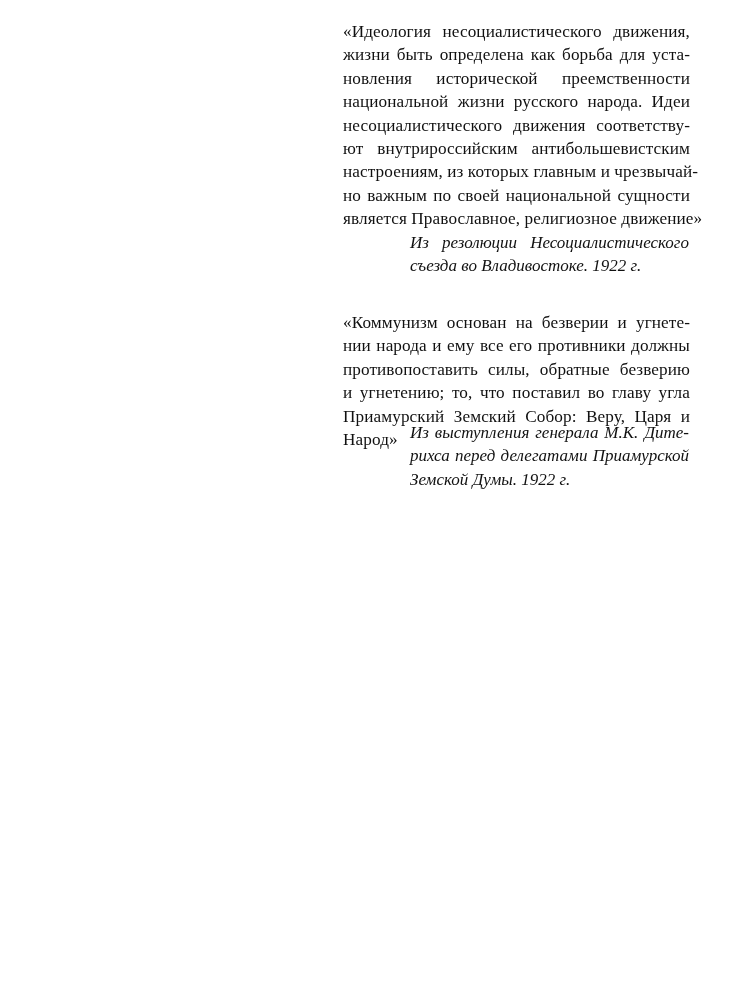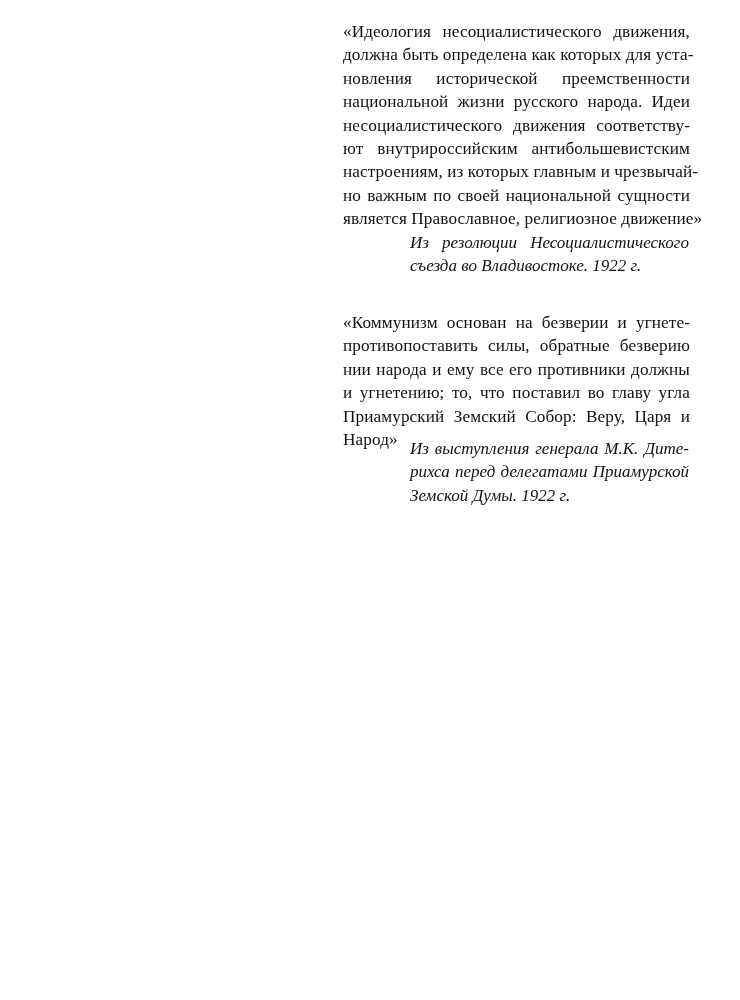--- a/index.html
+++ b/index.html
@@ -24,48 +24,48 @@
     line-height: 23.4px;
     height: 23.4px;
     white-space: nowrap;
     text-align: justify;
     text-align-last: justify;
   }
   .attrib-line.last { text-align-last: left; }
   #q1 { top: 20px; }
   #a1 { position: absolute; left: 410px; width: 279px; top: 231px; color: #111; }
   #q2 { top: 311px; }
-  #a2 { position: absolute; left: 410px; width: 279px; top: 437px; color: #111; }
+  #a2 { position: absolute; left: 410px; width: 279px; top: 421px; color: #111; }
 </style>
 </head>
 <body>
 
 <div class="page">
 
   <div class="quote-block" id="q1">
     <div class="quote-line">«Идеология несоциалистического движения,</div>
-    <div class="quote-line">должна быть определена как которых для уста-</div>
+    <div class="quote-line">жизни быть определена как борьба для уста-</div>
     <div class="quote-line">новления исторической преемственности</div>
     <div class="quote-line">национальной жизни русского народа. Идеи</div>
     <div class="quote-line">несоциалистического движения соответству-</div>
     <div class="quote-line">ют внутрироссийским антибольшевистским</div>
     <div class="quote-line">настроениям, из которых главным и чрезвычай-</div>
     <div class="quote-line">но важным по своей национальной сущности</div>
     <div class="quote-line">является Православное, религиозное движение»</div>
   </div>
 
   <div id="a1">
     <div class="attrib-line">Из резолюции Несоциалистического</div>
     <div class="attrib-line last">съезда во Владивостоке. 1922 г.</div>
   </div>
 
   <div class="quote-block" id="q2">
     <div class="quote-line">«Коммунизм основан на безверии и угнете-</div>
+    <div class="quote-line">нии народа и ему все его противники должны</div>
     <div class="quote-line">противопоставить силы, обратные безверию</div>
-    <div class="quote-line">нии народа и ему все его противники должны</div>
     <div class="quote-line">и угнетению; то, что поставил во главу угла</div>
     <div class="quote-line">Приамурский Земский Собор: Веру, Царя и</div>
     <div class="quote-line last">Народ»</div>
   </div>
 
   <div id="a2">
     <div class="attrib-line">Из выступления генерала М.К. Дите-</div>
     <div class="attrib-line">рихса перед делегатами Приамурской</div>
     <div class="attrib-line last">Земской Думы. 1922 г.</div>
   </div>

